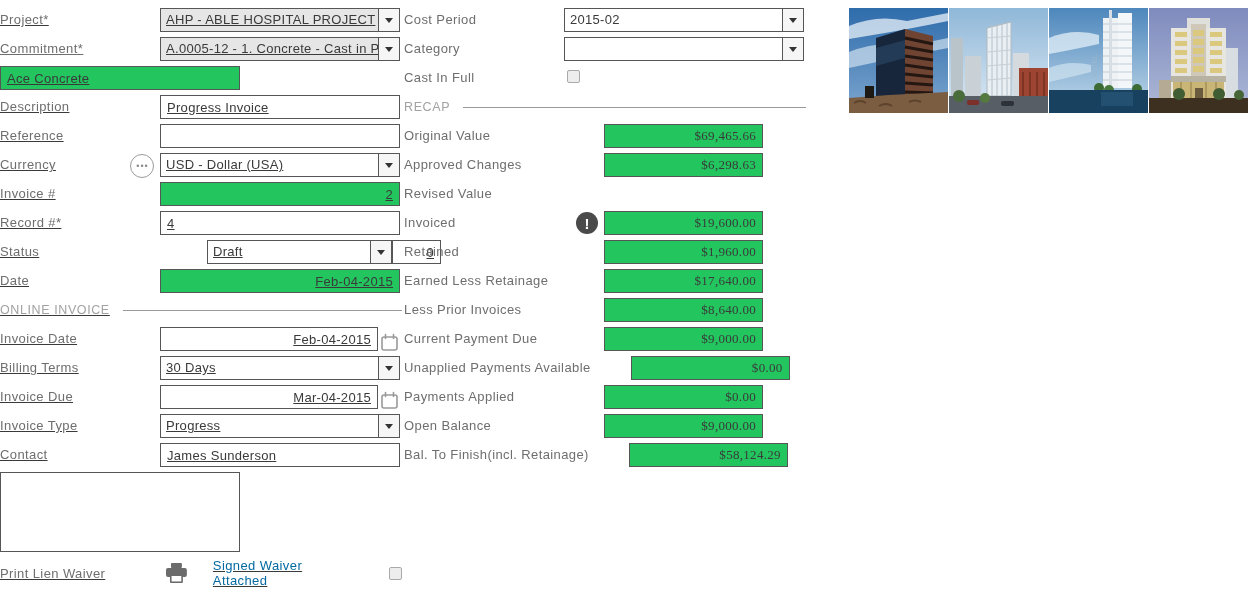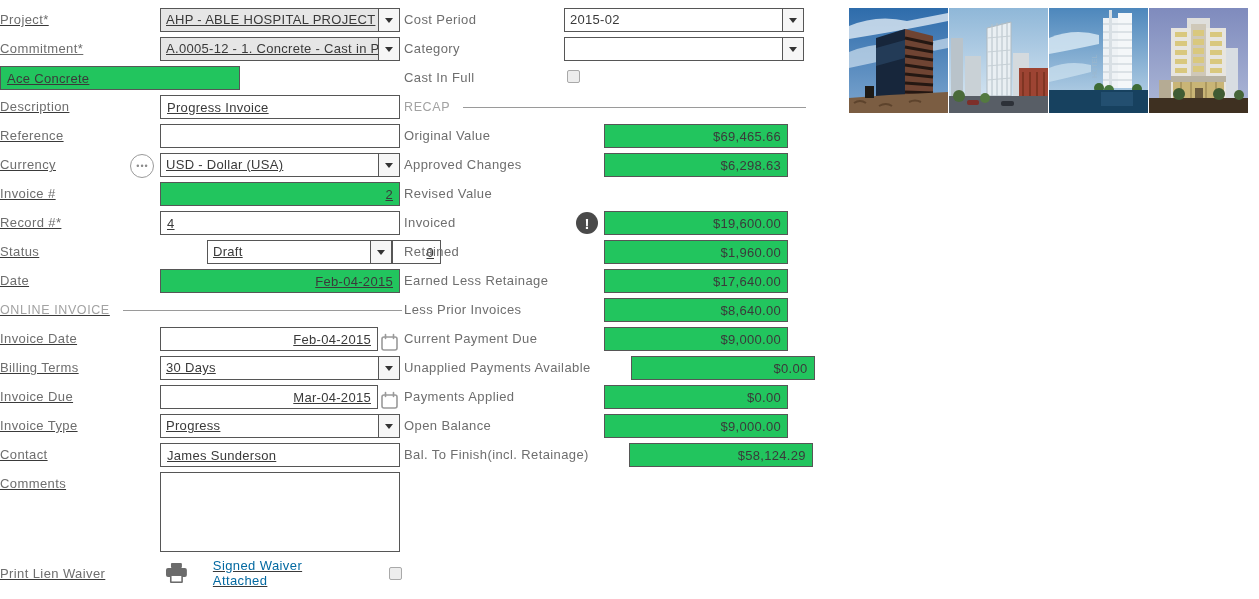--- a/index.html
+++ b/index.html
@@ -64,21 +64,21 @@
     position:absolute; right:6px; top:1px; width:24px; height:24px; border:1px solid #9a9a9a;
     border-radius:50%; color:#8b8b8b; font-size:9px; letter-spacing:1px;
     display:flex; align-items:center; justify-content:center; cursor:pointer;
     text-indent:1px;
   }
   .cal-icon { margin-left:3px; margin-top:3px; cursor:pointer; flex:0 0 auto; }
 
   
   .col-mid .ctrl { width:240px; }
   .recap-row .ctrl { padding-left:40px; position:relative; }
-  .recap-row .field { width:184px; }
+  .recap-row .field { width:159px;font-family:Liberation Serif, serif; }
   .alert-icon {
     display:none; position:absolute; left:12px; top:1px; width:22px; height:22px;
     border-radius:50%; background:#4a4a4a; color:#fff; font-size:15px; font-weight:bold;
     align-items:center; justify-content:center; line-height:1;
   }
 
   
   .comments-row { height:80px; margin-bottom:6px; }
   .comments-row textarea {
     width:240px; height:80px; resize:none; border:1px solid #565656;
@@ -240,21 +240,20 @@
   </div>
 
   <div class="row">
     <div class="lbl">Contact</div>
     <div class="ctrl">
         <input class="field" value="James Sunderson" style="">
       </div>
   </div>
 
   <div class="row comments-row">
-    <div class="lbl">Comments</div>
     <div class="ctrl">
         <textarea style=""></textarea>
       </div>
   </div>
 
   <div class="row print-row">
     <div class="lbl">Print Lien Waiver</div>
     <svg class="printer-icon" width="23" height="24" viewBox="0 0 23 24">
       <rect x="6" y="2" width="11" height="5" rx="1" fill="#6b6b6b"></rect>
       <rect x="1" y="7" width="21" height="9" rx="2" fill="#6b6b6b"></rect>

